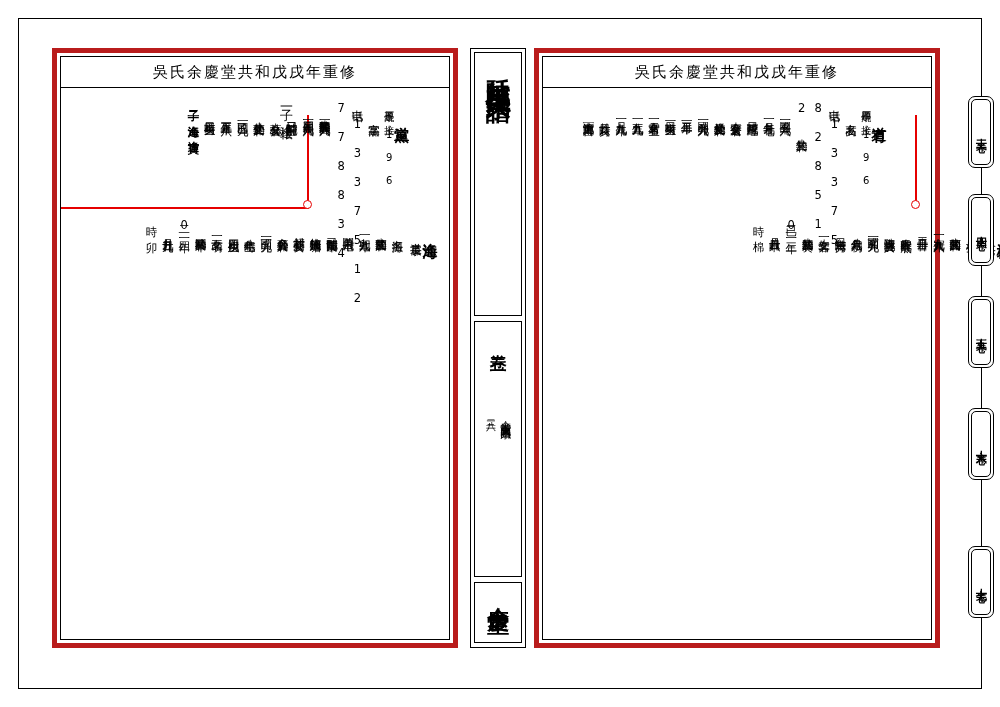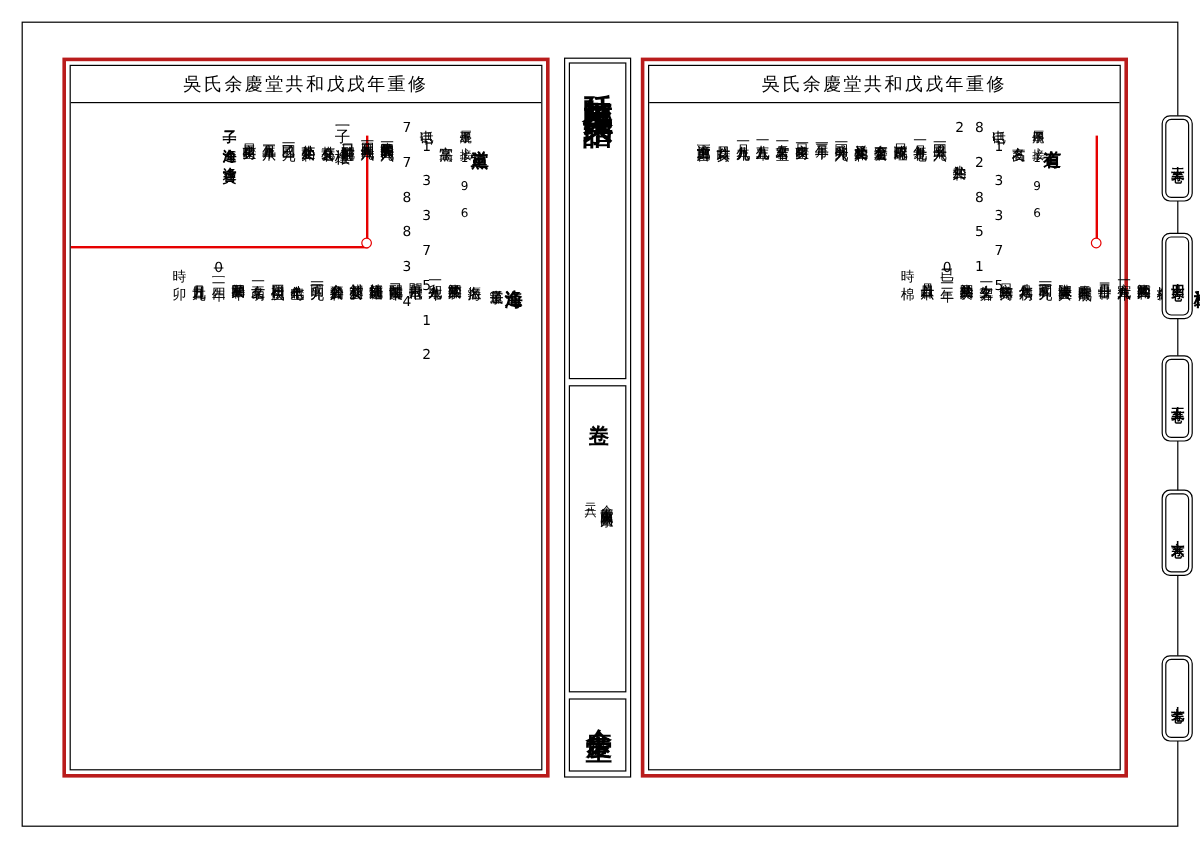--- a/index.html
+++ b/index.html
@@ -38,21 +38,21 @@
     white-space: nowrap;
     font-family: "DejaVu Sans", "Liberation Sans", sans-serif;
     line-height: 1.02;
     letter-spacing: 0.5px;
   }
 
   
   .leaf {
     position: absolute;
     box-sizing: border-box;
-    border: 3px solid #b91c1c;
+    border: 5px solid #b91c1c;
     background: #fff;
     text-decoration: underline;
   }
   .leaf-inner {
     position: absolute;
     inset: 3px;
     border: 1px solid #000;
     box-sizing: border-box;
   }
   .leaf-header {

